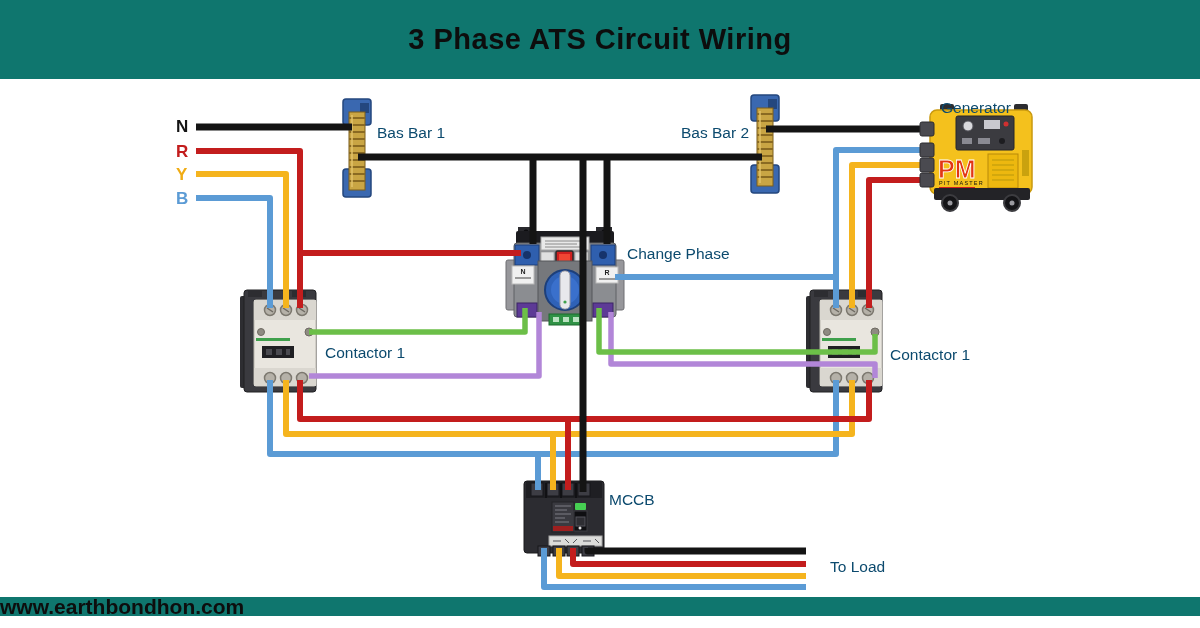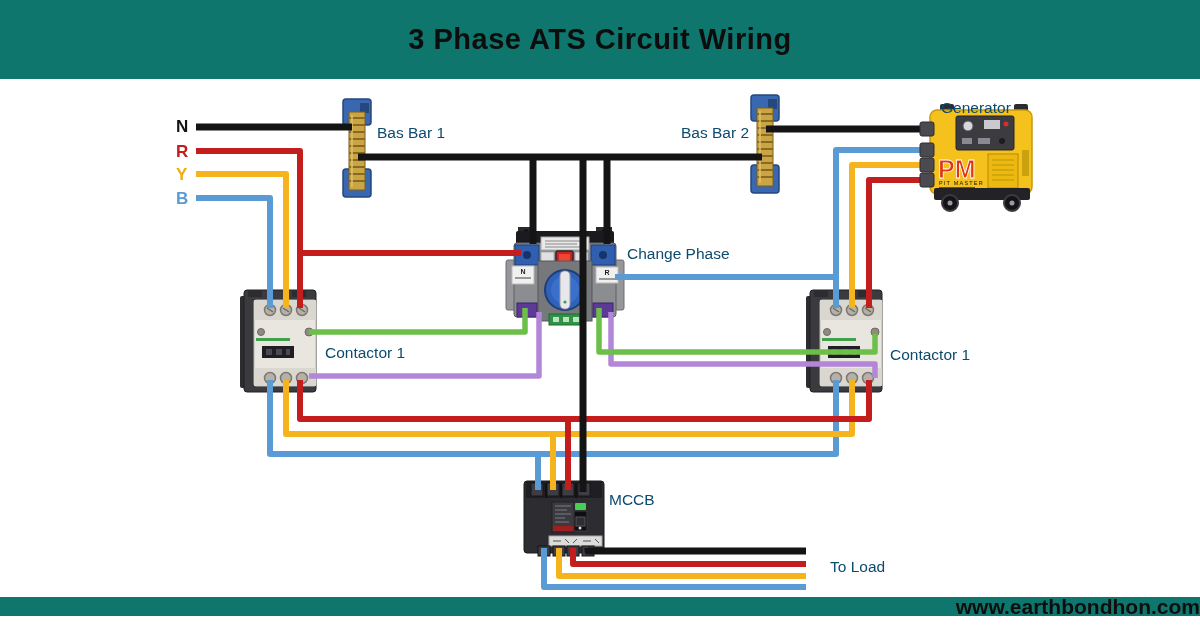--- a/index.html
+++ b/index.html
@@ -3,21 +3,21 @@
 <meta charset="utf-8">
 <style>
   html,body{margin:0;padding:0;}
   body{
     width:1200px;height:628px;position:relative;overflow:hidden;
     background:#ffffff;font-family:"Liberation Sans",sans-serif;
   }
   .band{position:absolute;left:0;width:1200px;background:#0f766e;}
   #header{top:0;height:79px;display:flex;align-items:center;justify-content:center;}
   #header h1{margin:0;font-size:29px;font-weight:bold;color:#0d0d0d;letter-spacing:.5px;}
-  #footer{top:597px;height:19px;display:flex;align-items:center;justify-content:flex-end;}
+  #footer{top:597px;height:19px;display:flex;align-items:center;justify-content:flex-start;}
   #footer .url{font-size:21px;font-weight:bold;color:#0d0d0d;}
   #diagram-svg{position:absolute;left:0;top:0;}
   .lbl{
     position:absolute;font-size:15.5px;color:#0c4a6e;white-space:nowrap;line-height:1;
   }
   .phase{position:absolute;font-size:17px;font-weight:bold;line-height:1;}
   .ph-n{color:#141414}.ph-r{color:#c31d1d}.ph-y{color:#f0ac14}.ph-b{color:#5b9bd5}
   svg text{font-family:"Liberation Sans",sans-serif;}
 </style>
 </head>

